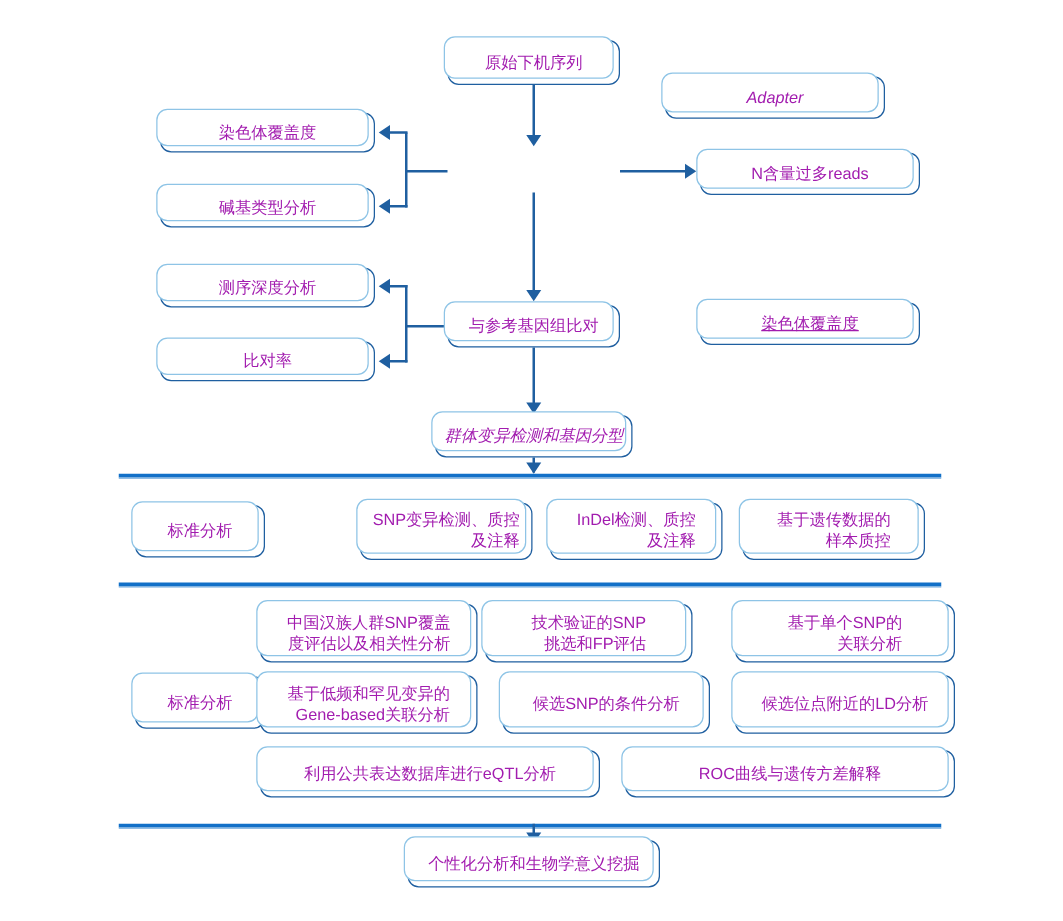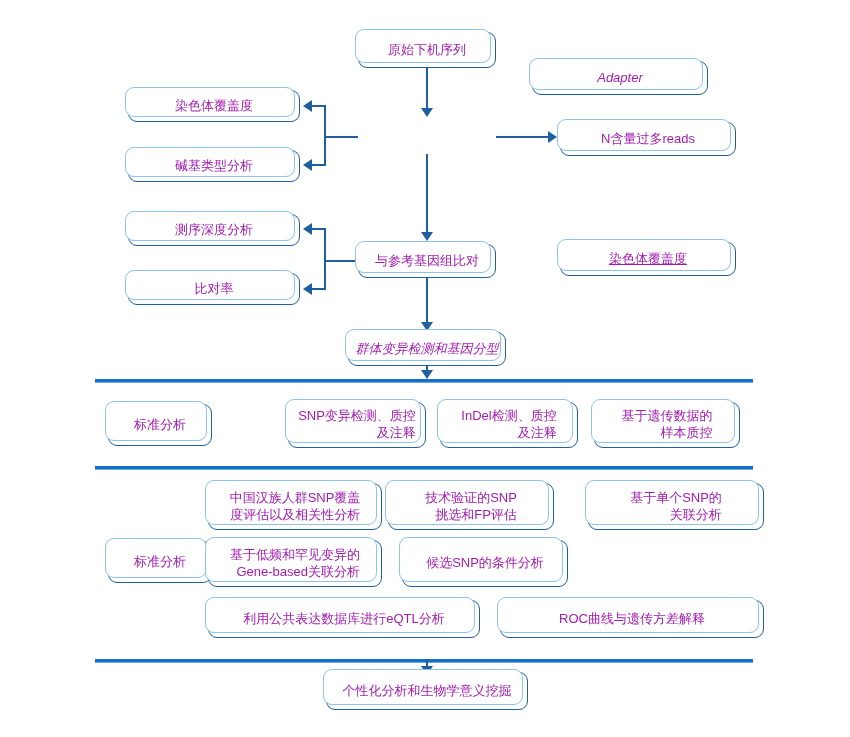--- a/index.html
+++ b/index.html
@@ -185,20 +185,23 @@
 Gene-based关联分析</span>
   </div>
 
   <div class="node" style="left:588px;top:483px;width:176px;height:47px;">
     <span>基于单个SNP的
 关联分析</span>
   </div>
   <div class="node" style="left:402px;top:540px;width:166px;height:47px;">
     <span>候选SNP的条件分析</span>
   </div>
+  <div class="node" style="left:588px;top:540px;width:176px;height:47px;">
+    <span>候选位点附近的LD分析</span>
+  </div>
 
   <div class="node" style="left:208px;top:600px;width:272px;height:38px;">
     <span>利用公共表达数据库进行eQTL分析</span>
   </div>
   <div class="node" style="left:500px;top:600px;width:264px;height:38px;">
     <span>ROC曲线与遗传方差解释</span>
   </div>
 
   <div class="divider" style="top:659px;"></div>
 

